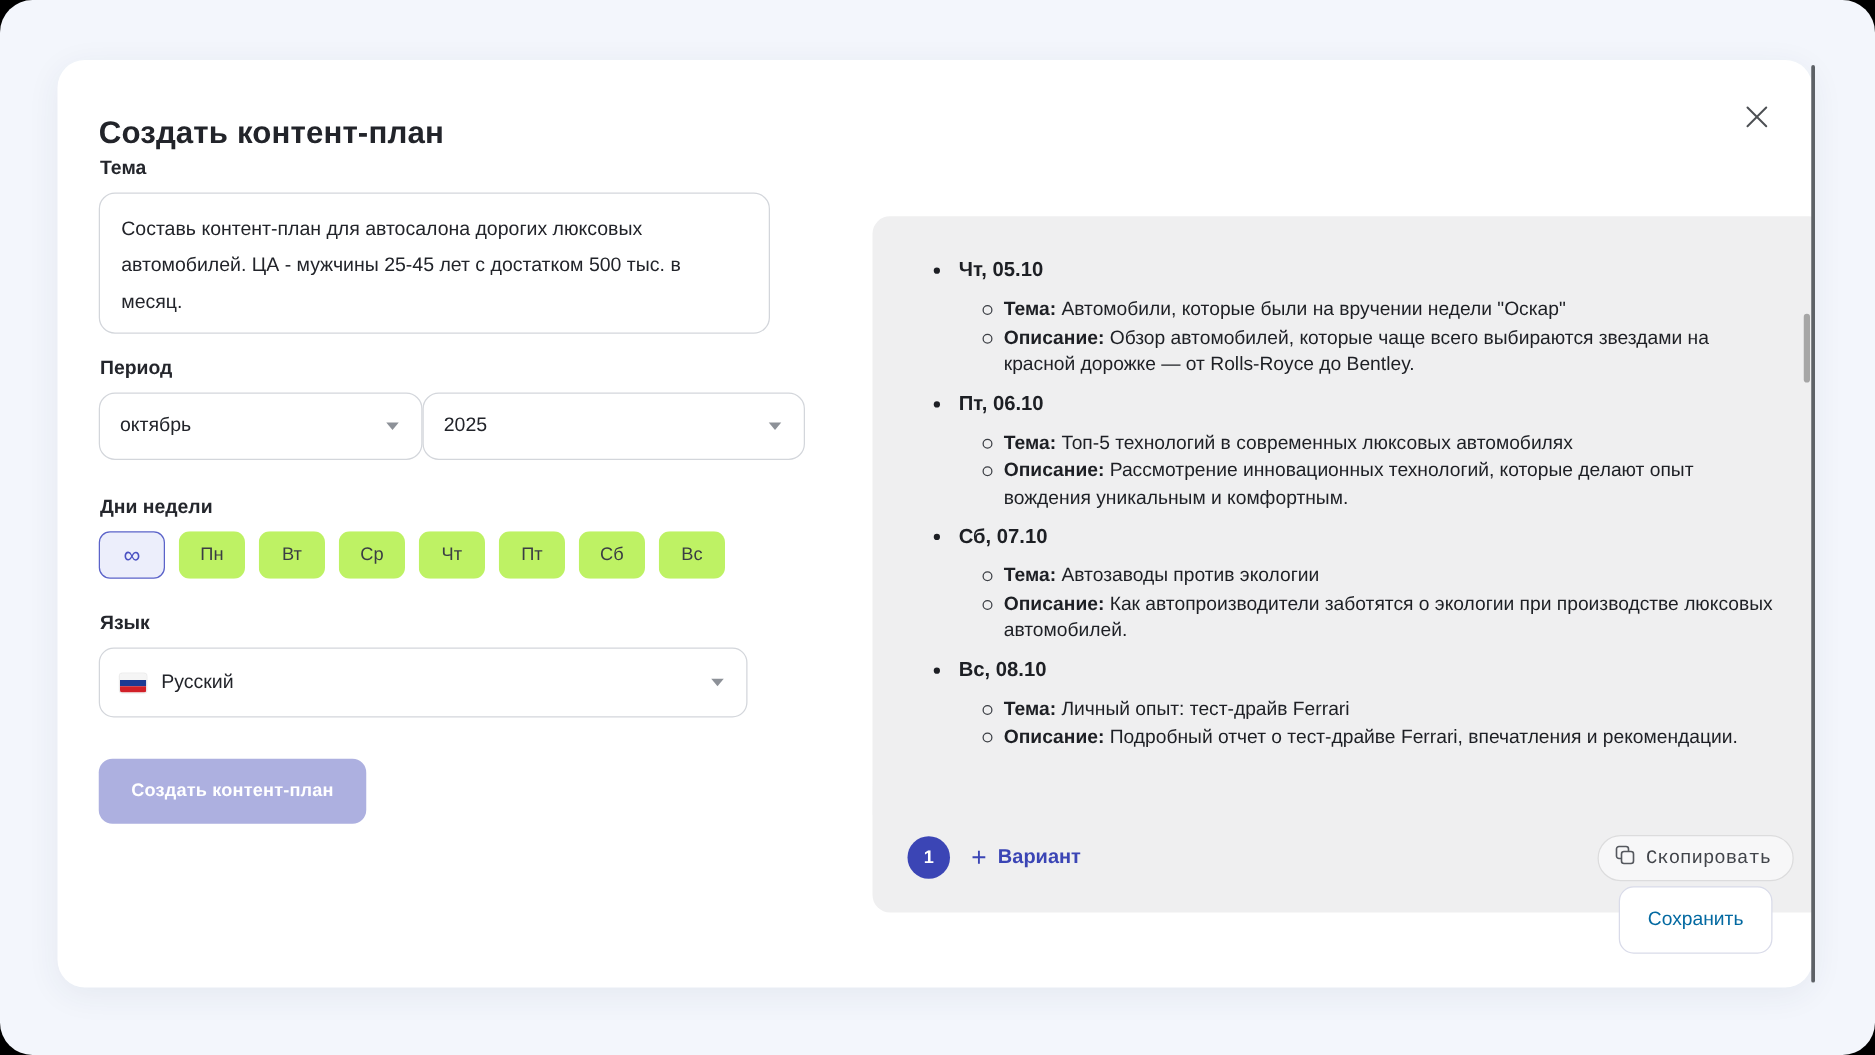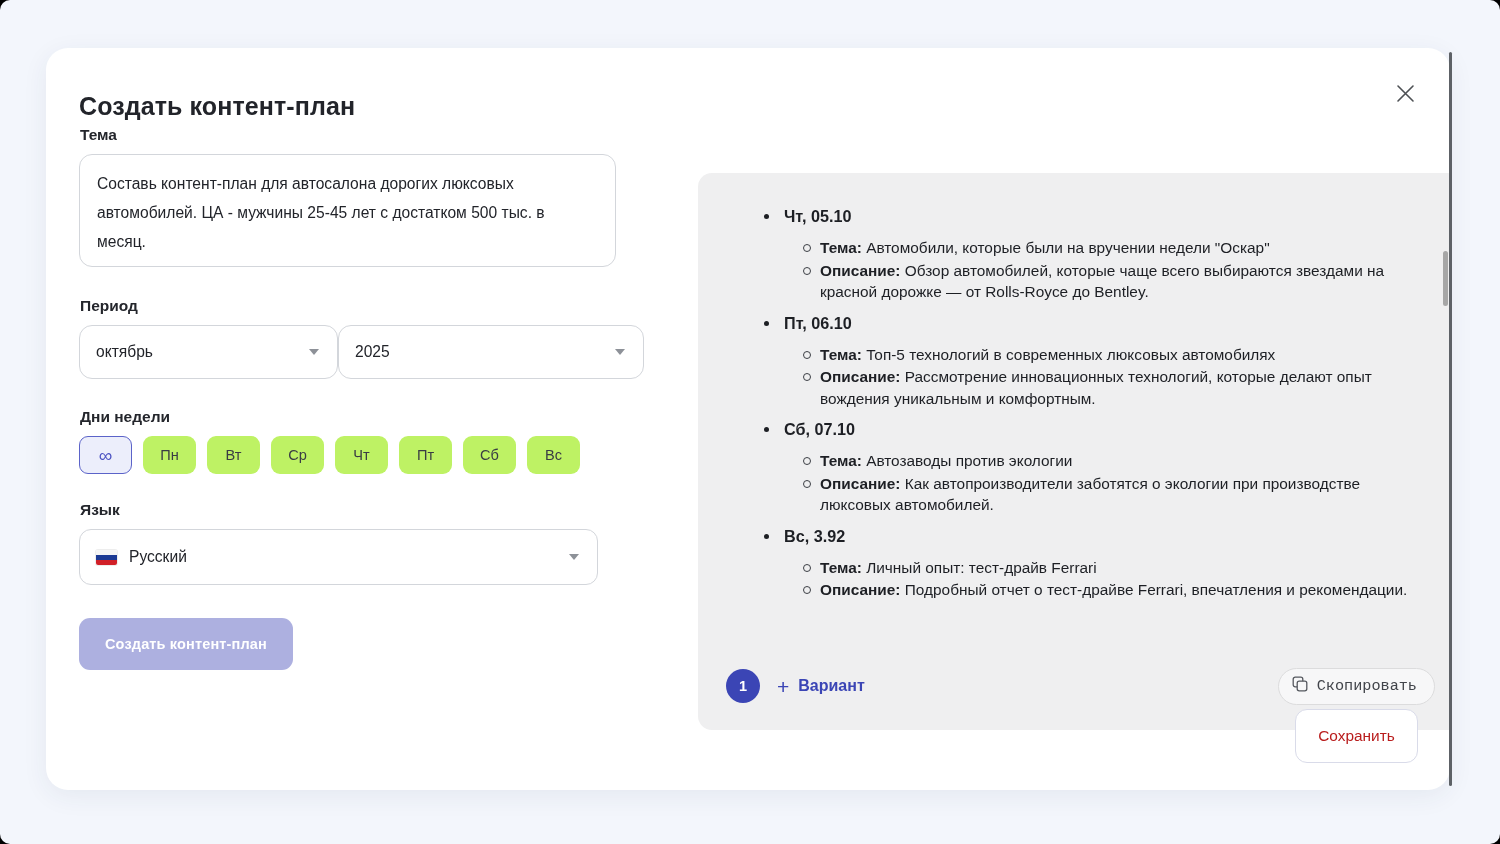--- a/index.html
+++ b/index.html
@@ -11,21 +11,21 @@
     height: 844px;
     background: #000000;
     font-family: "Liberation Sans", "DejaVu Sans", sans-serif;
   }
 
   
   .page-root {
     position: absolute;
     inset: 0;
     background: #f3f6fc;
-    border-radius: 10px;
+    border-radius: 26px;
     overflow: hidden;
   }
 
   
   .modal-card {
     position: absolute;
     left: 46px;
     top: 48px;
     width: 1404px;
     height: 742px;
@@ -78,21 +78,21 @@
     left: 33px;
     top: 78px;
     width: 570px;
   }
   .field-label {
     font-size: 15.5px;
     font-weight: 700;
     color: #24262c;
     margin: 0 0 10px 1px;
   }
-  .block-gap-1 { margin-top: 30px; }
+  .block-gap-1 { margin-top: 19px; }
   .block-gap-2 { margin-top: 29px; }
   .block-gap-3 { margin-top: 27px; }
 
   .prompt-box {
     width: 537px;
     height: 113px;
     border: 1px solid #d3d6db;
     border-radius: 13px;
     padding: 14px 18px 0 17px;
     font-size: 15.6px;
@@ -194,21 +194,21 @@
     left: 652px;
     top: 125px;
     width: 763px;
     height: 557px;
     background: #efeff0;
     border-radius: 14px;
     overflow: hidden;
   }
   .result-scroll {
     position: absolute;
-    left: 17px; top: 0; right: 0;
+    left: 0; top: 0; right: 0;
     height: 477px;
     overflow: hidden;
     padding: 30px 34px 0 42px;
   }
   ul.plan-list {
     list-style: none;
     margin: 0;
     padding: 0;
   }
   li.plan-day { margin-bottom: 7px; }
@@ -337,21 +337,21 @@
   
   .save-button {
     position: absolute;
     right: 32px;
     bottom: 27px;
     width: 123px;
     height: 54px;
     border-radius: 12px;
     border: 1px solid #d9dbe9;
     background: #ffffff;
-    color: #b91c1c;
+    color: #0369a1;
     font-size: 15.4px;
     cursor: pointer;
     font-family: inherit;
   }
 </style>
 </head>
 <body>
 
 <div class="page-root">
 
@@ -445,21 +445,21 @@
               <li class="detail-item">
                 <b>Тема:</b><span> Автозаводы против экологии</span>
               </li>
               <li class="detail-item">
                 <b>Описание:</b><span> Как автопроизводители заботятся о экологии при производстве люксовых автомобилей.</span>
               </li>
             </ul>
           </li>
 
           <li class="plan-day">
-            <div class="day-head">Вс, 3.92</div>
+            <div class="day-head">Вс, 08.10</div>
             <ul class="detail-list">
               <li class="detail-item">
                 <b>Тема:</b><span> Личный опыт: тест-драйв Ferrari</span>
               </li>
               <li class="detail-item">
                 <b>Описание:</b><span> Подробный отчет о тест-драйве Ferrari, впечатления и рекомендации.</span>
               </li>
             </ul>
           </li>
 

